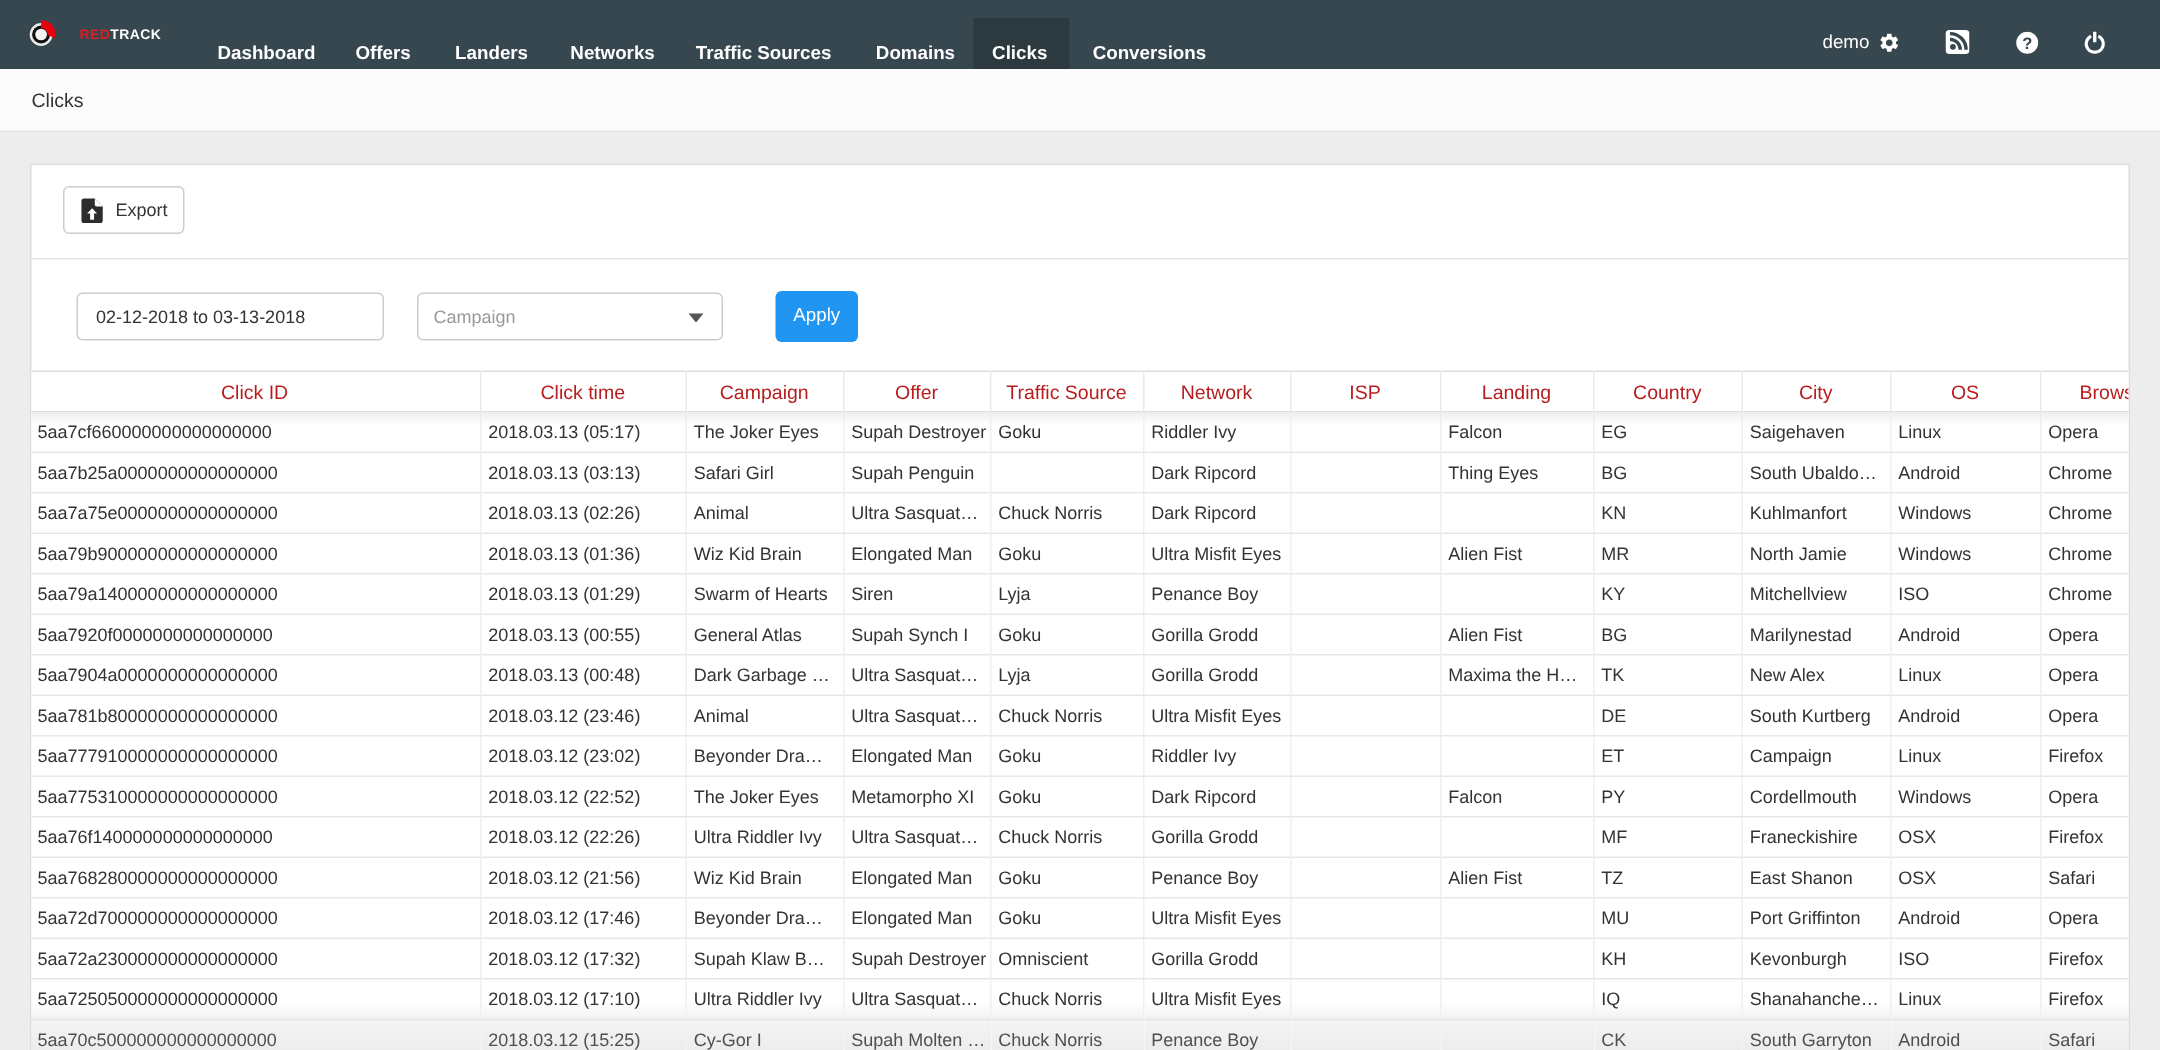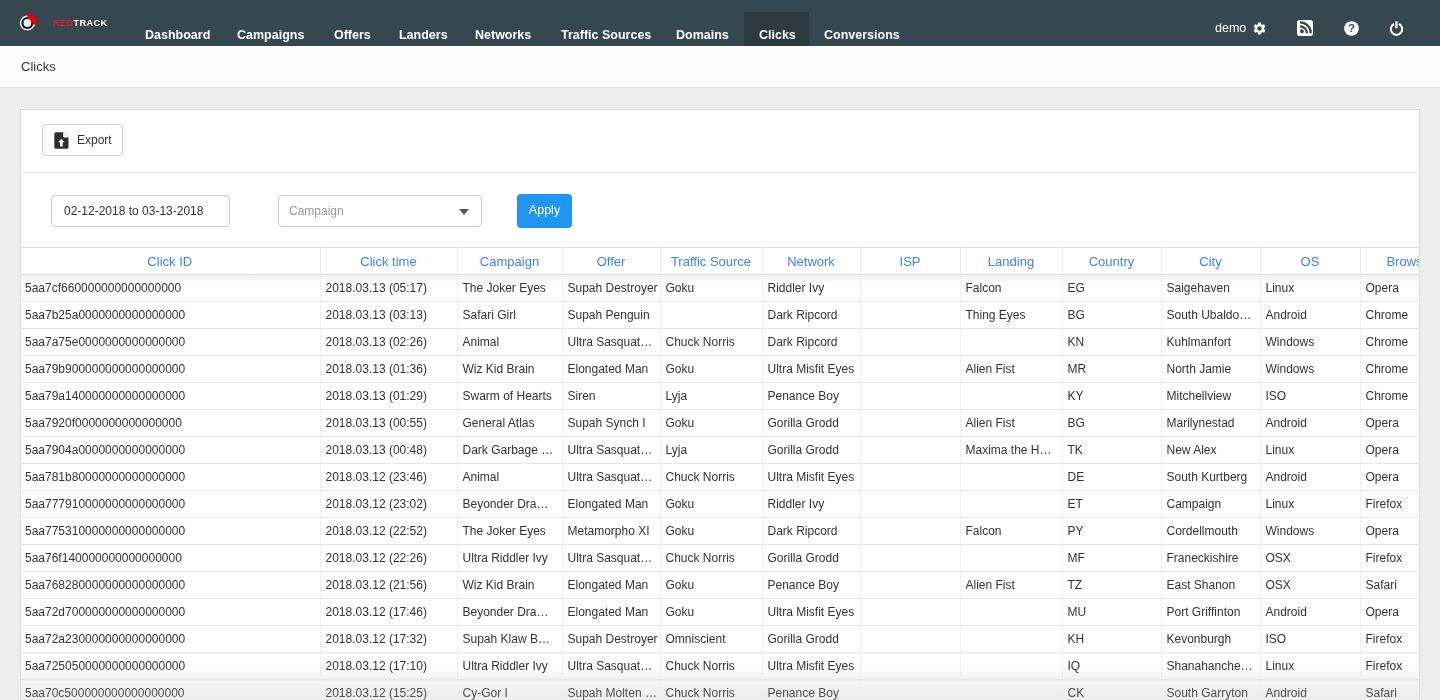--- a/index.html
+++ b/index.html
@@ -31,34 +31,34 @@
 .crumb { position:absolute; left:0; top:46px; width:1440px; height:42px; background:#fcfcfc;
   border-bottom:1px solid #e2e2e2; line-height:41px; padding-left:21px; font-size:13px; color:#333; }
 
 .card { position:absolute; left:20px; top:109px; width:1400px; height:640px;
   background:#fff; border:1px solid #ddd; border-bottom:none; overflow:hidden; }
 .export { position:absolute; left:21px; top:14px; width:81px; height:32px;
   border:1px solid #ccc; border-radius:4px; background:#fff; display:flex; align-items:center; }
 .export svg { margin-left:11px; }
 .export span { margin-left:8px; font-size:12px; color:#333; }
 .divider { position:absolute; left:0; top:62px; width:1398px; height:1px; background:#e5e5e5; }
-.dateinput { position:absolute; left:30px; top:85px; width:179px; height:32px;
+.dateinput { position:absolute; left:30px; top:85px; width:205px; height:32px;
   border:1px solid #ccc; border-radius:4px; background:#fff; font-size:12px; color:#333;
   line-height:30px; padding-left:12px; }
 .select { position:absolute; left:257px; top:85px; width:204px; height:32px;
   border:1px solid #ccc; border-radius:4px; background:#fff; font-size:12px; color:#999;
   line-height:30px; padding-left:10px; }
 .caret { position:absolute; right:12px; top:13px; width:0; height:0;
   border-left:5.5px solid transparent; border-right:5.5px solid transparent; border-top:6px solid #555; }
 .apply { position:absolute; left:496px; top:84px; width:55px; height:34px; border-radius:4px;
   background:#2095f2; color:#fff; font-size:12.5px; font-weight:normal; text-align:center; line-height:33px; }
 
 table { position:absolute; left:-1px; top:137px; width:1440px; table-layout:fixed;
   border-collapse:collapse; border-top:1px solid #ddd; }
-th { height:27px; font-size:13px; font-weight:normal; color:#3b82f6; text-align:center;
+th { height:27px; font-size:13px; font-weight:normal; color:#b91c1c; text-align:center;
   border-bottom:1px solid #ddd; border-left:1px solid #e9e9e9; background:#fff; padding:0 5px;
   overflow:hidden; white-space:nowrap; }
 td { height:27px; font-size:12px; color:#333; text-align:left; padding:0 5px;
   border-bottom:1px solid #e7e7e7; border-left:1px solid #efefef; background:#fff;
   overflow:hidden; white-space:nowrap; }
 th:first-child, td:first-child { border-left:none; }
 td:first-child { padding-left:5px; }
 .topfade { position:absolute; left:0; top:165px; width:1398px; height:8px;
   background:linear-gradient(#eeeeee,rgba(255,255,255,0)); pointer-events:none; }
 tr:nth-child(16) td { background:linear-gradient(#fff 55%, #f2f2f2); }
@@ -71,21 +71,20 @@
     <svg width="20" height="34" viewBox="0 0 20 34">
       <circle cx="8.4" cy="17" r="7.6" fill="#ededed"></circle>
       <circle cx="8.4" cy="17" r="6" fill="#101010"></circle>
       <circle cx="8.4" cy="17" r="3.9" fill="#f2f2f2"></circle>
       <path d="M8.4 7.3 A9.7 9.7 0 0 1 17.77 19.5 L12.68 17.37 A4.3 4.3 0 0 0 8.4 12.7 Z" fill="#e8000d"></path>
     </svg>
     <div class="logotext"><span class="red">RED</span><span class="wht">TRACK</span></div>
   </div>
   <ul class="menu">
     <li>Dashboard</li>
-      <li>Campaigns</li>
       <li>Offers</li>
       <li>Landers</li>
       <li>Networks</li>
     <li>Traffic Sources</li>
       <li>Domains</li>
       <li class="active">Clicks</li>
       <li>Conversions</li>
   </ul>
   <div class="nr" id="demo">demo
     <svg width="15" height="15" viewBox="0 0 24 24" fill="#fff">

